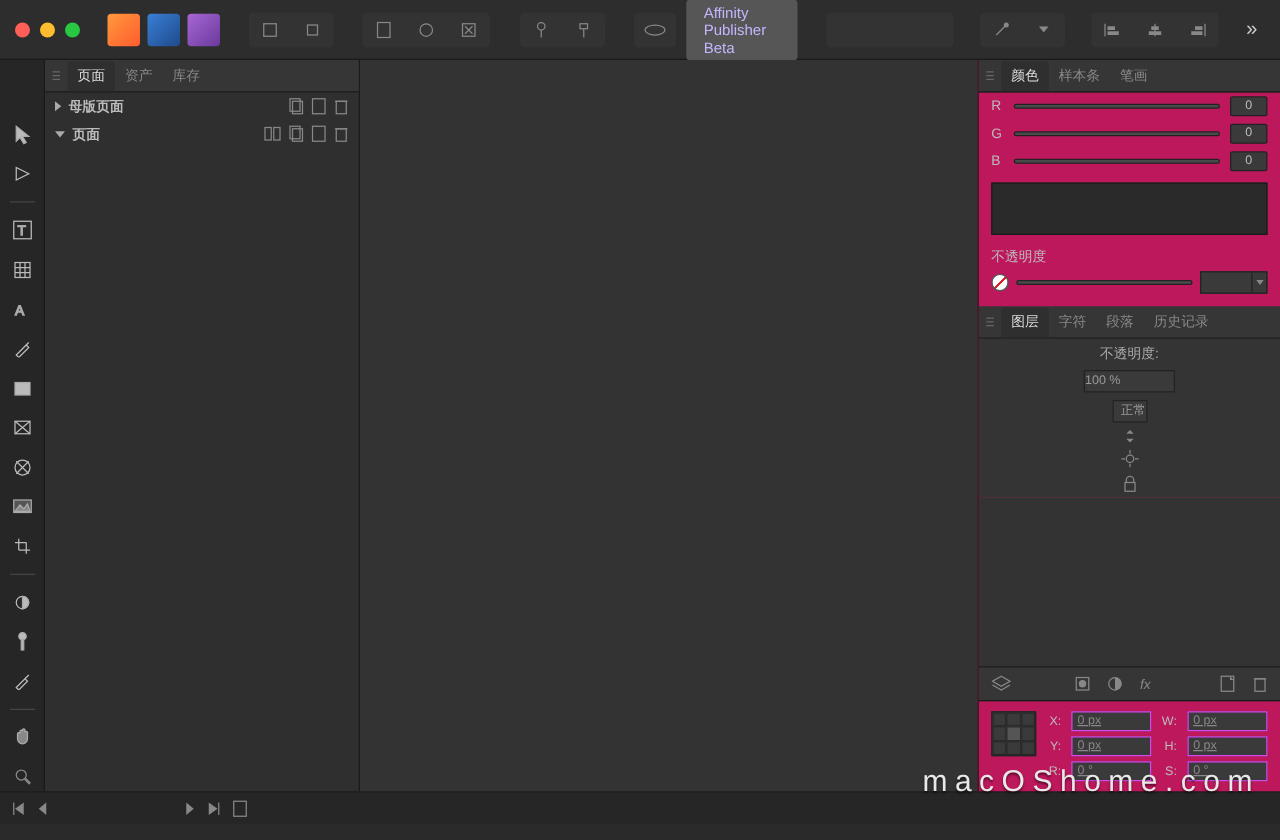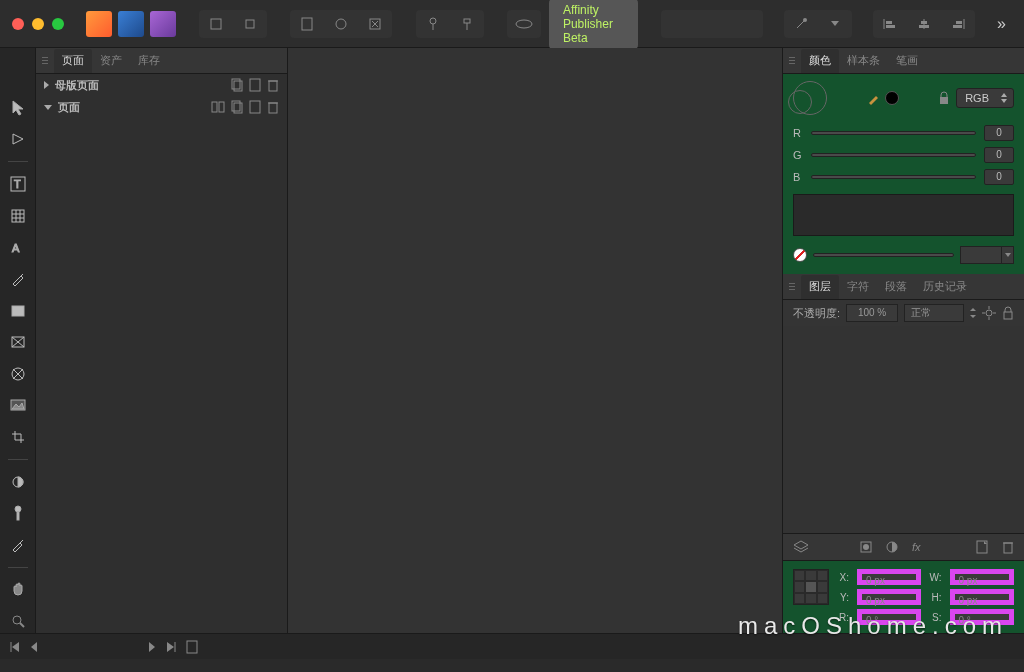--- a/index.html
+++ b/index.html
@@ -11,42 +11,42 @@
 .tl.yel { background: #febc2e; }
 .tl.grn { background: #28c840; }
 .app-icons { display: flex; gap: 6px; margin-left: 6px; }
 .app-icon { width: 26px; height: 26px; border-radius: 3px; }
 .ai-orange { background: linear-gradient(135deg, #ff9a3c, #ff5c2e); }
 .ai-blue { background: linear-gradient(135deg, #3a7fd5, #1e4a8c); }
 .ai-purple { background: linear-gradient(135deg, #a866d5, #6a3a9c); }
 .tb-group { display: flex; gap: 4px; background: #333; border-radius: 4px; padding: 2px; }
 .tb-btn { width: 30px; height: 24px; border-radius: 3px; display: flex; align-items: center; justify-content: center; }
 .tb-btn svg { fill: #888; }
-.title-chip { background: #565656; border-radius: 4px; padding: 4px 14px; color: #bef264; font-size: 12px; }
+.title-chip { background: #565656; border-radius: 4px; padding: 4px 14px; color: #c4b5fd; font-size: 12px; }
 .tb-spacer { flex: 1; }
 .overflow { color: #ccc; font-size: 16px; padding: 0 6px; }
 .main { display: flex; height: 585px; }
 .toolrail { width: 36px; background: #262626; display: flex; flex-direction: column; align-items: center; padding-top: 48px; gap: 8px; border-right: 1px solid #1a1a1a; }
 .toolbtn { width: 26px; height: 26px; display: flex; align-items: center; justify-content: center; border-radius: 3px; }
 .toolbtn svg { fill: #aaa; stroke: #aaa; }
 .toolsep { width: 20px; height: 1px; background: #444; margin: 2px 0; }
 .left-panel { width: 252px; background: #2f2f2f; display: flex; flex-direction: column; border-right: 1px solid #1a1a1a; }
 .panel-tabs { height: 26px; display: flex; align-items: center; background: #363636; border-bottom: 1px solid #1a1a1a; padding-left: 6px; }
 .grip { width: 6px; display: flex; flex-direction: column; gap: 2px; margin-right: 6px; }
 .grip span { width: 6px; height: 1px; background: #666; }
 .ptab { padding: 0 8px; height: 24px; display: flex; align-items: center; color: #888; font-size: 11px; cursor: default; }
 .ptab.active { background: #2f2f2f; color: #ddd; border-top-left-radius: 3px; border-top-right-radius: 3px; }
 .page-row { height: 22px; display: flex; align-items: center; padding: 0 8px; gap: 6px; font-weight: bold; }
 .page-row .lbl { flex: 1; color: #bbb; font-size: 11px; }
 .page-actions { display: flex; gap: 6px; }
 .page-actions svg { fill: #888; }
 .tri { width: 0; height: 0; border-left: 5px solid #aaa; border-top: 4px solid transparent; border-bottom: 4px solid transparent; }
 .tri.down { border-top: 5px solid #aaa; border-left: 4px solid transparent; border-right: 4px solid transparent; border-bottom: none; }
 .canvas { flex: 1; background: #333333; }
-.right-panel { width: 242px; background: #14532d; display: flex; flex-direction: column; border-left: 1px solid #1a1a1a; }
+.right-panel { width: 242px; background: #be185d; display: flex; flex-direction: column; border-left: 1px solid #1a1a1a; }
 .color-header { display: flex; align-items: center; justify-content: space-between; padding: 8px 10px; height: 48px; }
 .ring { width: 34px; height: 34px; border-radius: 50%; border: 1px solid #666; position: relative; }
 .ring::after { content: ""; position: absolute; width: 22px; height: 22px; border: 1px solid #666; border-radius: 50%; left: -6px; top: 8px; }
 .mode-chip { display: flex; align-items: center; gap: 4px; }
 .dropper2 { width: 14px; height: 14px; }
 .swatch-blk { width: 14px; height: 14px; border-radius: 50%; background: #000; border: 1px solid #555; }
 .lock { width: 12px; height: 14px; }
 .mode-select { background: #3a3a3a; border: 1px solid #222; border-radius: 3px; padding: 3px 24px 3px 8px; color: #ccc; font-size: 11px; position: relative; margin-left: 6px; }
 .mode-select::after { content: ""; position: absolute; right: 6px; top: 4px; width: 0; height: 0; border-left: 3px solid transparent; border-right: 3px solid transparent; border-bottom: 4px solid #aaa; }
 .mode-select::before { content: ""; position: absolute; right: 6px; bottom: 4px; width: 0; height: 0; border-left: 3px solid transparent; border-right: 3px solid transparent; border-top: 4px solid #aaa; }
@@ -54,34 +54,34 @@
 .rgb-row .ch { width: 10px; color: #bbb; }
 .slider { flex: 1; height: 4px; border-radius: 2px; background: #4a4a4a; border: 1px solid #222; position: relative; }
 .val-box { width: 30px; height: 16px; background: #3a3a3a; border: 1px solid #222; border-radius: 2px; text-align: center; font-size: 10px; line-height: 14px; color: #bbb; }
 .color-rect { margin: 6px 10px; height: 42px; border: 1px solid #1a1a1a; background: #2a2a2a; }
 .opacity-row { padding: 4px 10px; }
 .opacity-row .lbl { color: #bbb; font-size: 11px; margin-bottom: 4px; display: block; }
 .opacity-ctrl { display: flex; align-items: center; gap: 6px; }
 .noswatch { width: 14px; height: 14px; border-radius: 50%; background: linear-gradient(135deg, #fff 45%, #d22 45%, #d22 55%, #fff 55%); border: 1px solid #555; }
 .op-field { width: 54px; height: 18px; background: #3a3a3a; border: 1px solid #222; display: flex; align-items: center; }
 .op-field .dd { width: 12px; border-left: 1px solid #222; height: 100%; display: flex; align-items: center; justify-content: center; }
-.layer-bar { display: flex; align-items: center; gap: 6px; padding: 4px 10px; background: #343434; }
-.pct-box { width: 52px; height: 18px; background: #3a3a3a; border: 1px solid #222; text-align: center; line-height: 16px; font-size: 10px; color: #999; }
+.layer-bar { display: flex; align-items: center; gap: 6px; padding: 4px 10px; background: #343434; flex-direction: column; }
+.pct-box { width: 73px; height: 18px; background: #3a3a3a; border: 1px solid #222; text-align: left; line-height: 16px; font-size: 10px; color: #999; }
 .blend-box { flex: 1; height: 18px; background: #3a3a3a; border: 1px solid #222; padding-left: 6px; line-height: 16px; font-size: 10px; color: #999; }
 .layer-body { flex: 1; background: #333; }
 .layer-icons { height: 28px; background: #363636; display: flex; align-items: center; padding: 0 10px; gap: 14px; border-top: 1px solid #1a1a1a; border-bottom: 1px solid #1a1a1a; }
 .layer-icons .sp { flex: 1; }
 .layer-icons svg { fill: #888; }
 .transform-body { padding: 8px 10px; display: flex; gap: 10px; align-items: flex-start; }
 .anchor-grid { width: 36px; height: 36px; background: #3a3a3a; border: 1px solid #222; display: grid; grid-template-columns: repeat(3,1fr); grid-template-rows: repeat(3,1fr); }
 .anchor-grid div { border: 1px solid #2a2a2a; }
 .anchor-grid .c { background: #555; }
 .tf-fields { flex: 1; display: grid; grid-template-columns: auto 1fr auto 1fr; gap: 4px 8px; align-items: center; }
 .tf-fields .k { color: #bbb; text-align: right; font-size: 10px; }
-.tf-fields .v { height: 16px; background: #3a3a3a; border: 5px solid #d946ef; padding-left: 4px; font-size: 10px; line-height: 14px; color: #888; }
+.tf-fields .v { height: 16px; background: #3a3a3a; border: 1px solid #d946ef; padding-left: 4px; font-size: 10px; line-height: 14px; color: #888; text-decoration: underline; }
 .status { height: 26px; background: #262626; display: flex; align-items: center; padding: 0 10px; gap: 10px; border-top: 1px solid #1a1a1a; }
 .status .sp { flex: 1; }
 .status svg { fill: #888; }
 .watermark { position: absolute; right: 16px; bottom: 32px; font-size: 24px; color: #e8e8e8; letter-spacing: 6px; font-weight: 300; pointer-events: none; text-shadow: 0 1px 2px rgba(0,0,0,.6); }
 </style>
 </head>
 <body>
 
 <div class="topbar">
   <div class="traffic">
@@ -361,53 +361,38 @@
     <div class="panel-tabs">
       <div class="grip">
           <span></span>
           <span></span>
           <span></span>
         </div>
       <div class="ptab active">颜色</div>
       <div class="ptab">样本条</div>
       <div class="ptab">笔画</div>
     </div>
-    <div class="color-header">
-      <div class="ring"></div>
-      <div class="mode-chip">
-        <svg class="dropper2" width="14" height="14">
-            <path d="M2 12 L9 5 L11 7 L4 14 Z" fill="#c8923e"></path>
-          </svg>
-        <div class="swatch-blk"></div>
-      </div>
-      <div style="display:flex;align-items:center">
-        <svg class="lock" width="12" height="14">
-            <rect x="2" y="6" width="8" height="7" fill="#888"></rect>
-            <path d="M3 6 v-2 a3 3 0 0 1 6 0 v2" fill="none" stroke="#888"></path>
-          </svg>
-        <div class="mode-select">RGB</div>
-      </div>
-    </div>
     <div class="rgb-row">
       <div class="ch">R</div>
       <div class="slider"></div>
       <div class="val-box">0</div>
     </div>
     <div class="rgb-row">
       <div class="ch">G</div>
       <div class="slider"></div>
       <div class="val-box">0</div>
     </div>
     <div class="rgb-row">
       <div class="ch">B</div>
       <div class="slider"></div>
       <div class="val-box">0</div>
     </div>
     <div class="color-rect"></div>
     <div class="opacity-row">
+      <span class="lbl">不透明度</span>
       <div class="opacity-ctrl">
         <div class="noswatch"></div>
         <div class="slider"></div>
         <div class="op-field">
             <div style="flex:1"></div>
             <div class="dd">
               <svg width="6" height="4">
                 <polygon points="0,0 6,0 3,4" fill="#888"></polygon>
               </svg>
             </div>

